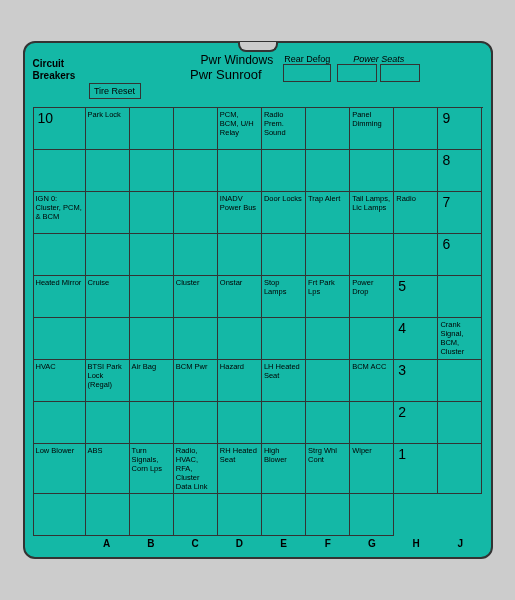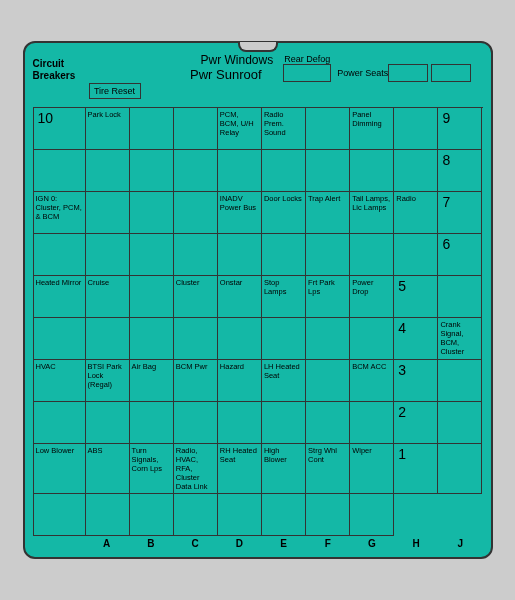--- a/index.html
+++ b/index.html
@@ -111,21 +111,21 @@
     <div style="display:flex; align-items:flex-end; margin-bottom:1px;">
       <div class="circuit-breakers-label">Circuit Breakers</div>
       <div style="display:flex; flex-direction:column; margin-left:90px; align-items:center;">
         <span style="font-size:12px;margin-left:22px;">Pwr Windows</span>
         <span style="font-size:13px;">Pwr Sunroof</span>
       </div>
       <div style="display:flex; flex-direction:column; margin-left:10px; align-items:center;">
         <span style="font-size:9px;">Rear Defog</span>
         <div class="cb-box-blank" style="width:48px;"></div>
       </div>
-      <div style="display:flex; flex-direction:row; margin-left:6px; align-items:center;">
+      <div style="display:flex; flex-direction:column; margin-left:6px; align-items:center;font-style:italic;">
         <span style="font-size:9px;">Power Seats</span>
         <div style="display:flex; gap:3px;">
           <div class="cb-box-blank" style="width:36px;"></div>
           <div class="cb-box-blank" style="width:36px;"></div>
         </div>
       </div>
     </div>
     <div style="display:flex; align-items:center; margin-left:56px; margin-bottom:4px;">
       <div class="cb-box">
         <span>Tire Reset</span>

